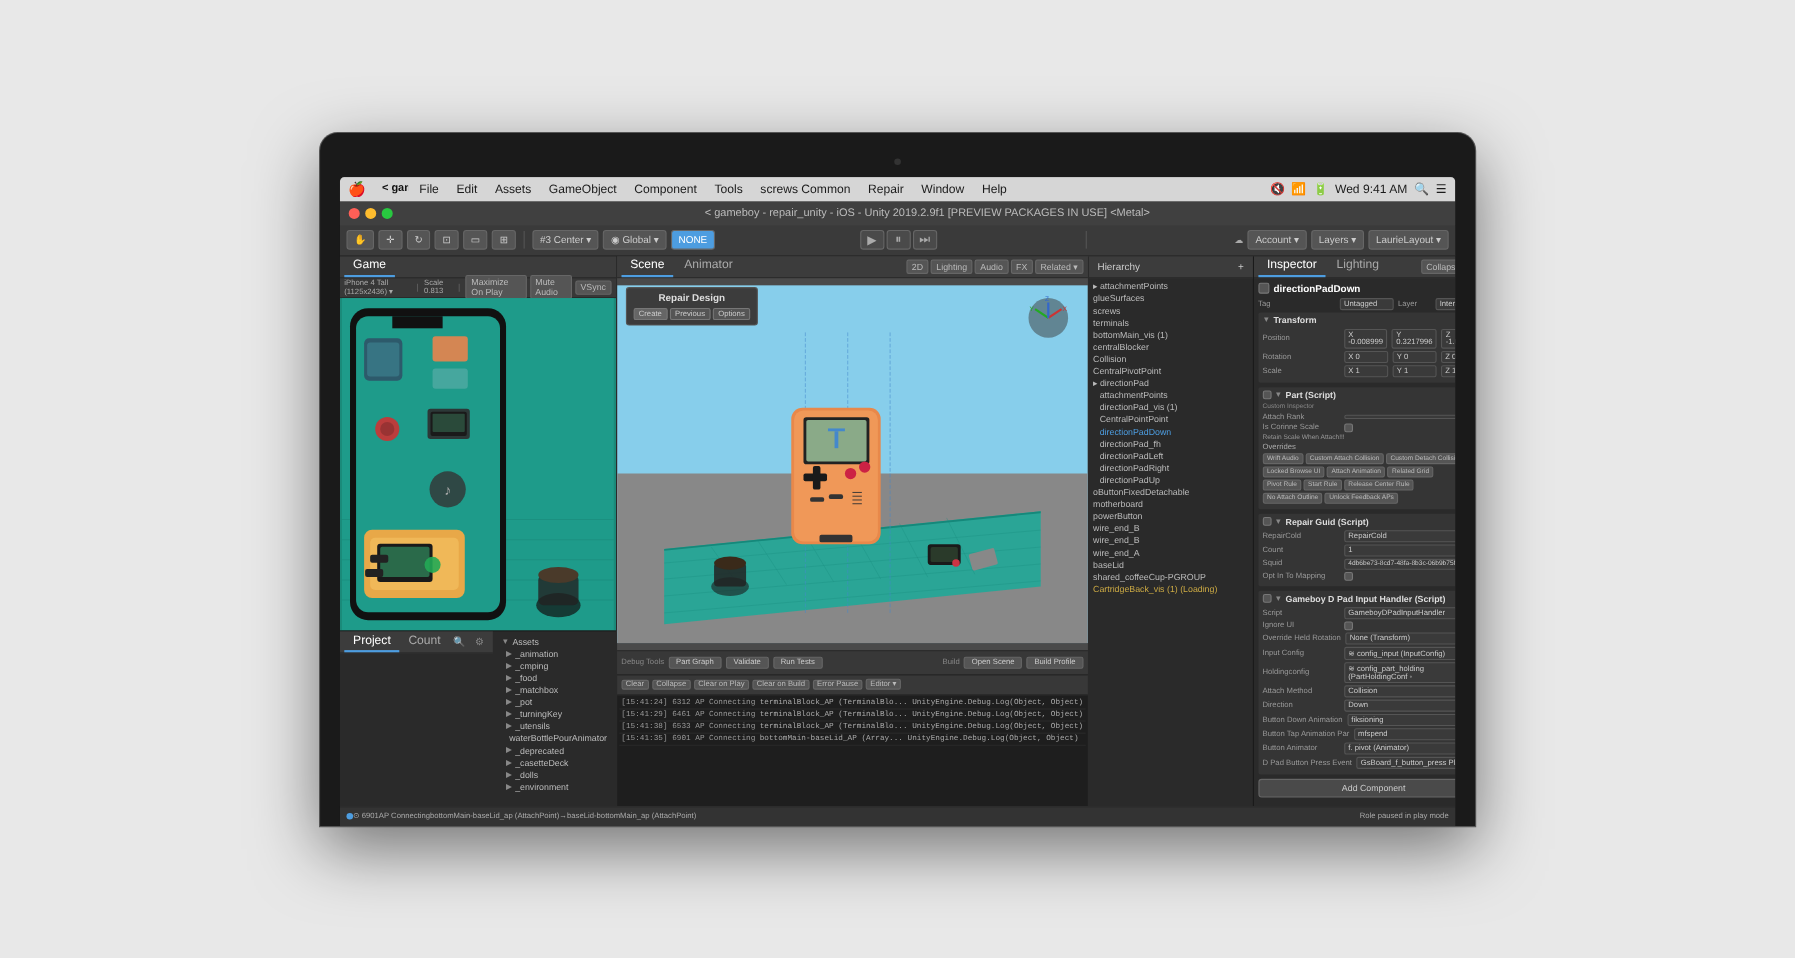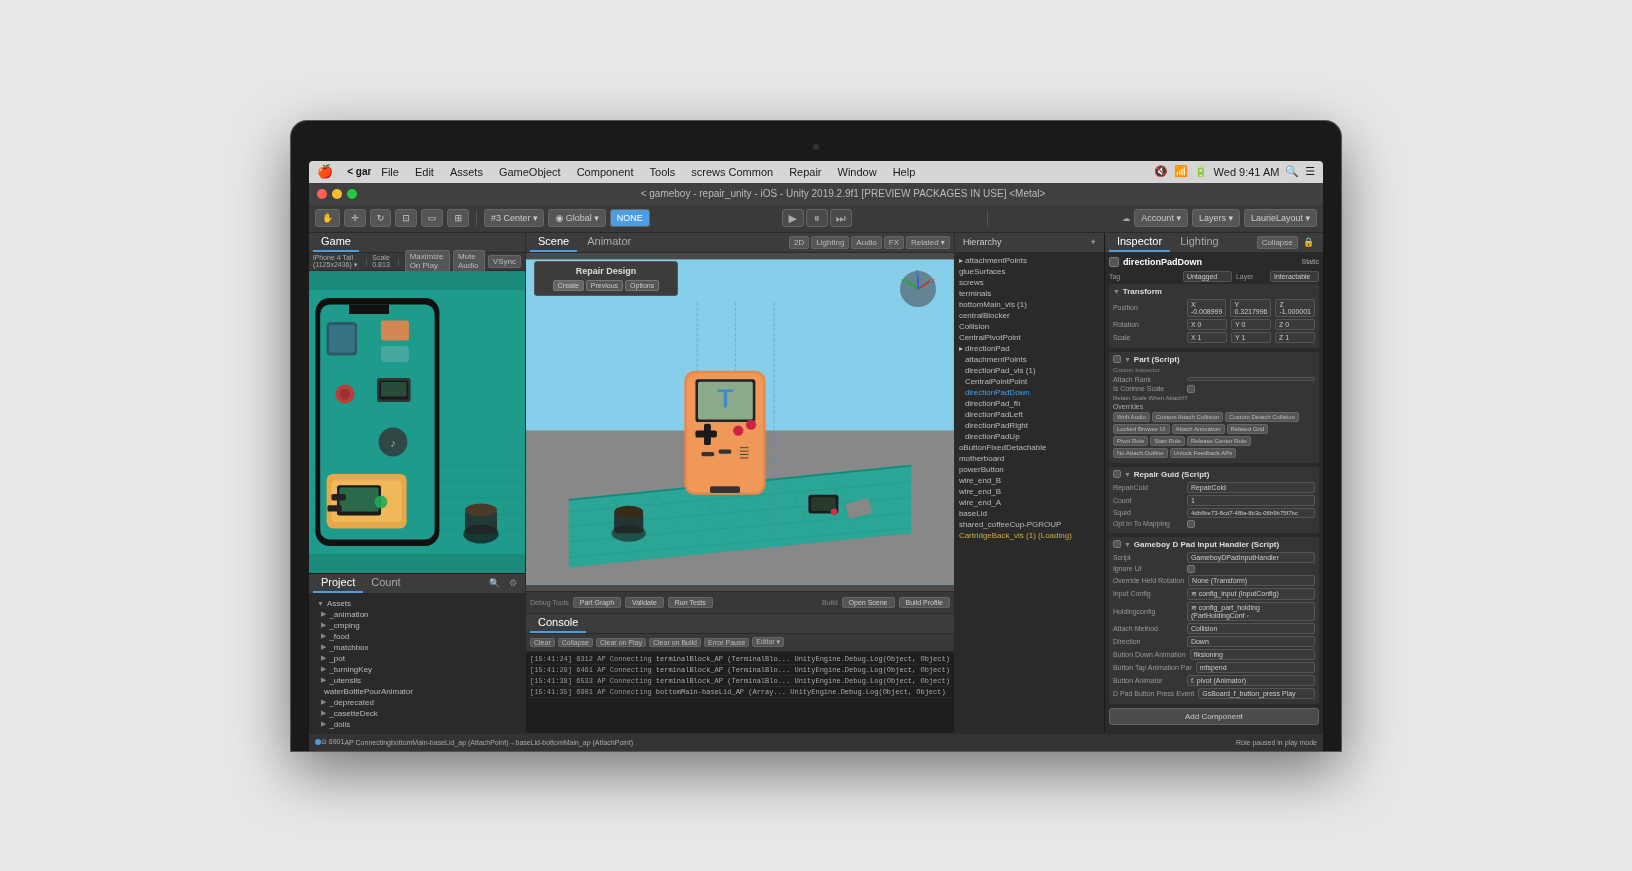--- a/index.html
+++ b/index.html
@@ -253,21 +253,21 @@
       position: relative;
       overflow: hidden;
     }
 
     
     .panel-project {
       background: #2a2a2a;
       height: 160px;
       border-top: 1px solid #1a1a1a;
       display: flex;
-      flex-direction: column;
+      flex-direction: row;
       text-align: right;
     }
 
     .project-tab-bar {
       background: #3c3c3c;
       height: 20px;
       display: flex;
       align-items: center;
       padding: 0 4px;
       border-bottom: 1px solid #2a2a2a;
@@ -318,21 +318,21 @@
       background: #4a4a4a;
       position: relative;
       overflow: hidden;
     }
 
     
     .repair-design-panel {
       position: absolute;
       top: 8px;
       left: 8px;
-      width: 144px;
+      width: 120px;
       background: #3c3c3c;
       border: 1px solid #555;
       border-radius: 3px;
       padding: 4px;
       font-size: 8px;
       color: #ccc;
     }
 
     .repair-title {
       font-size: 9px;
@@ -954,23 +954,20 @@
                 <button class="scene-bottom-btn">Part Graph</button>
                 <button class="scene-bottom-btn">Validate</button>
                 <button class="scene-bottom-btn">Run Tests</button>
                 <span style="margin-left:auto; color:#888; font-size:7px;">Build</span>
                 <button class="scene-bottom-btn">Open Scene</button>
                 <button class="scene-bottom-btn">Build Profile</button>
               </div>
             </div>
 
             <div class="panel-console">
-              <div class="console-tab-bar">
-                <div class="panel-tab active">Console</div>
-              </div>
               <div class="console-toolbar">
                 <button class="console-btn">Clear</button>
                 <button class="console-btn">Collapse</button>
                 <button class="console-btn">Clear on Play</button>
                 <button class="console-btn">Clear on Build</button>
                 <button class="console-btn">Error Pause</button>
                 <button class="console-btn">Editor ▾</button>
               </div>
               <div class="console-content">
                 <div class="console-line">

